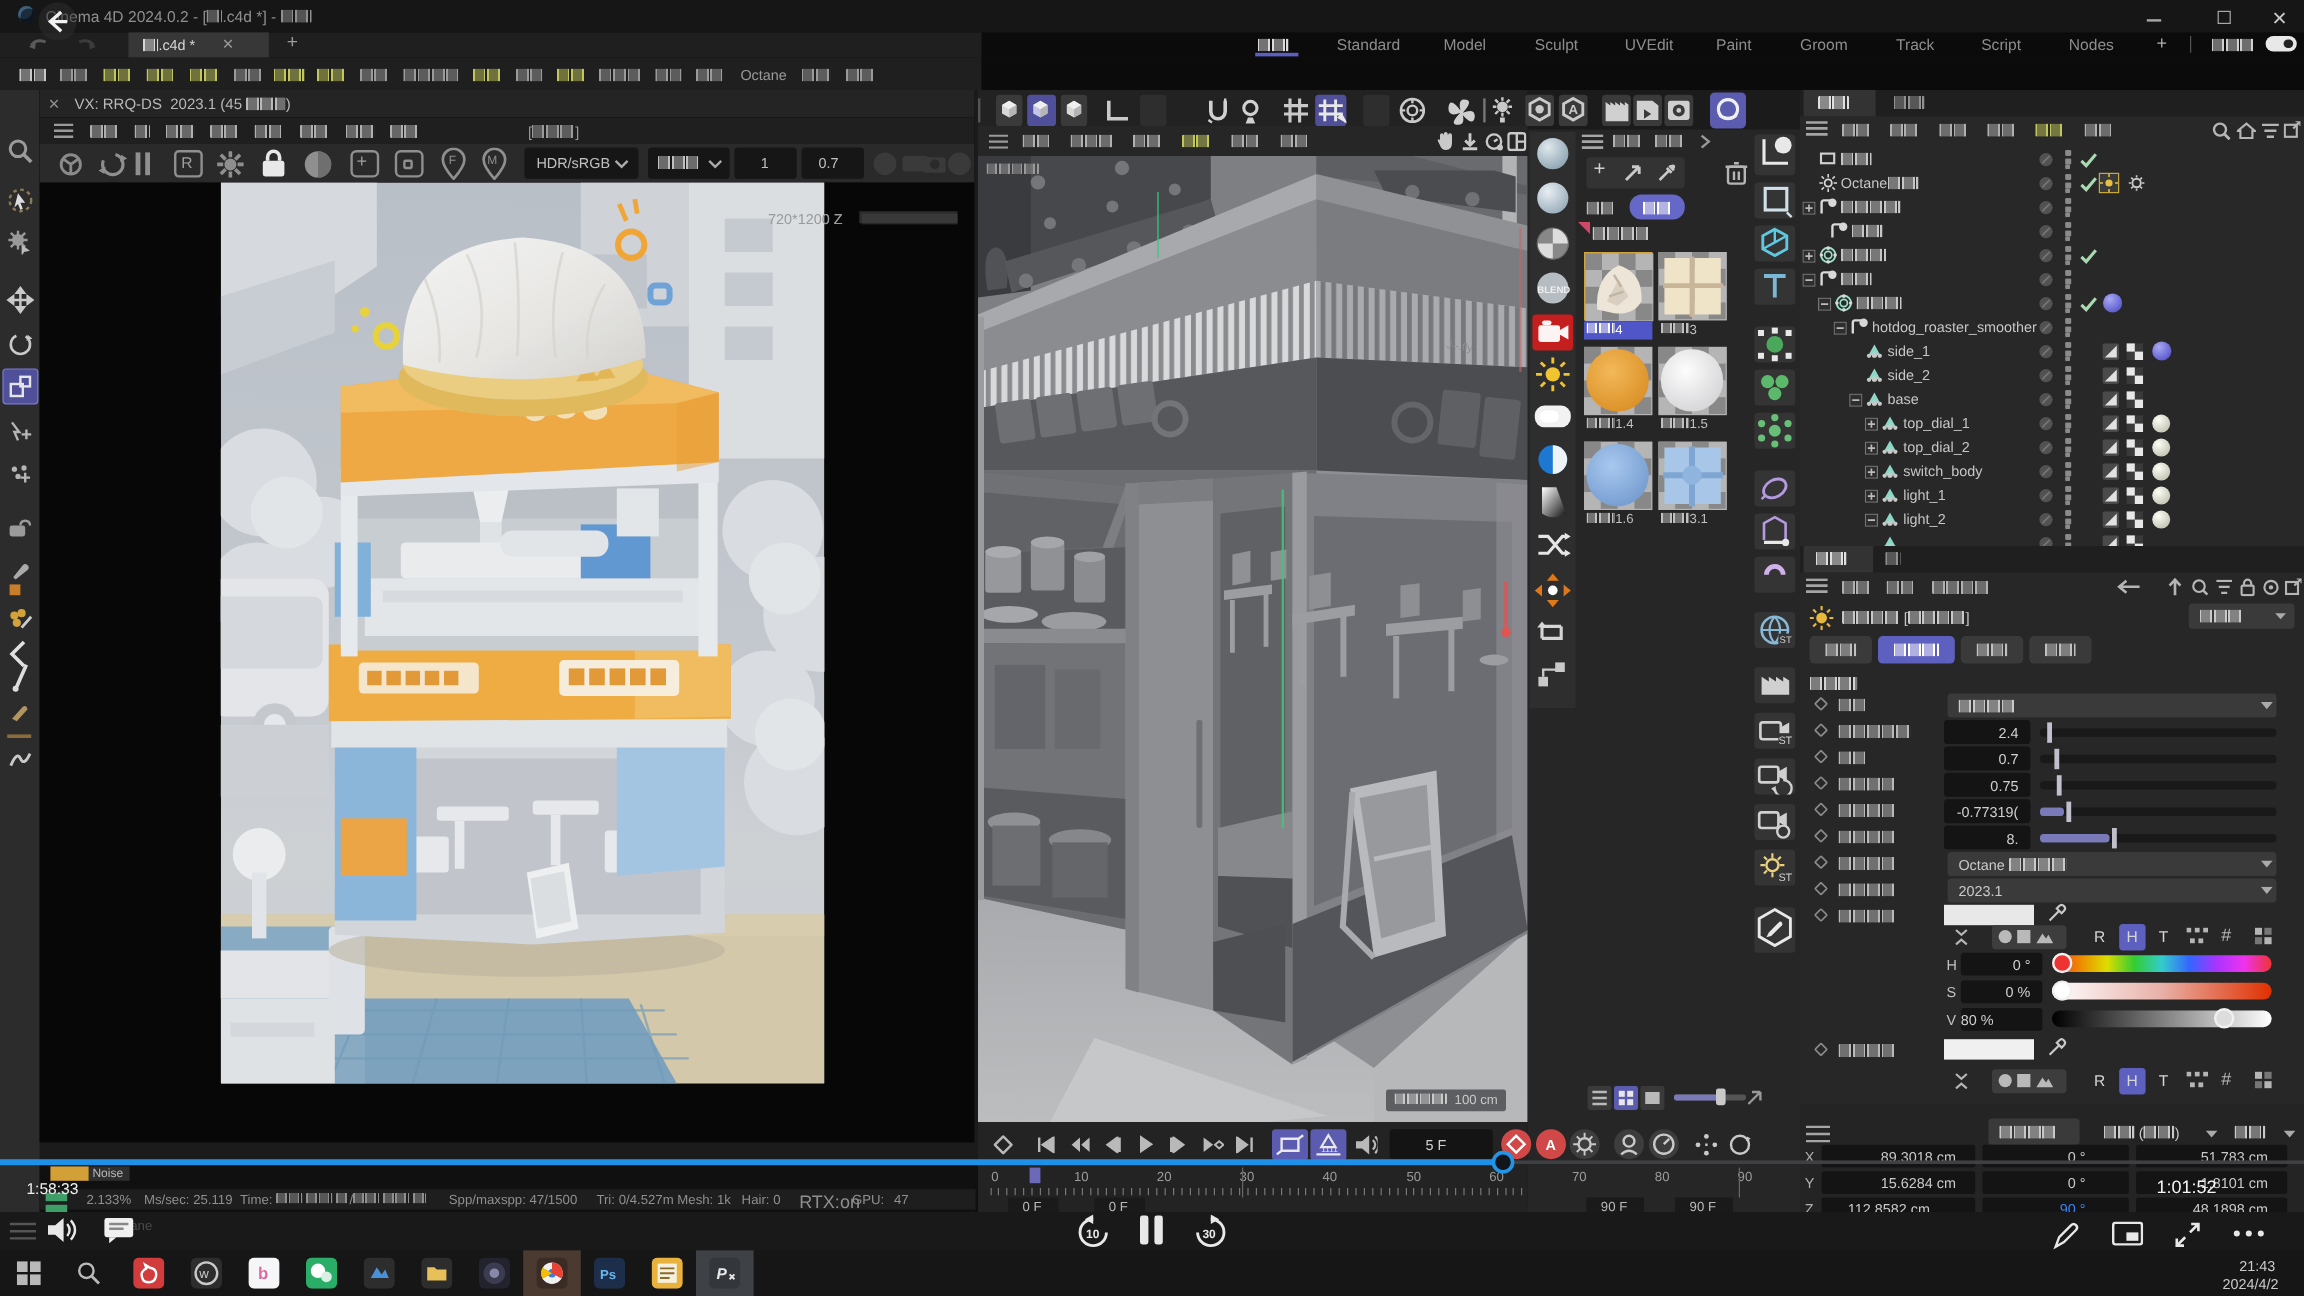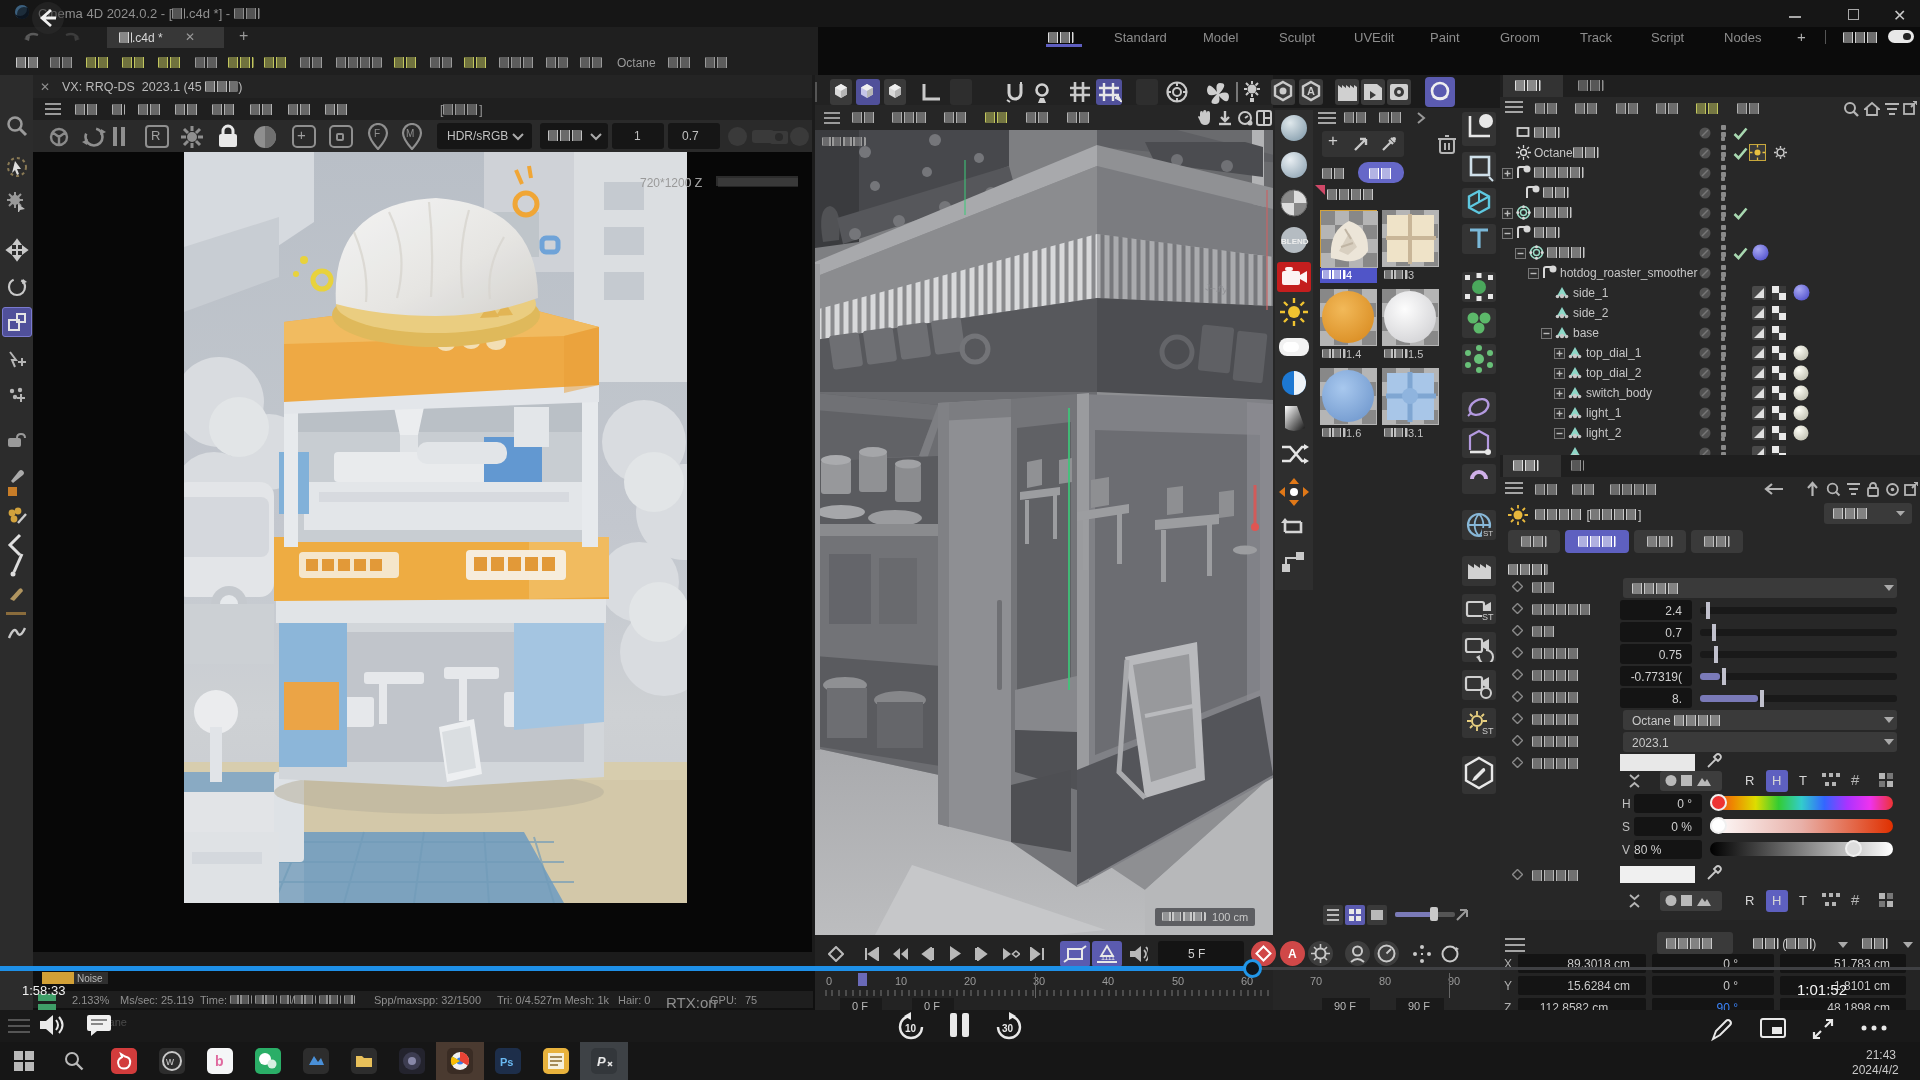--- a/index.html
+++ b/index.html
@@ -1940,26 +1940,26 @@
 <div class="ab" style="left:33px;top:970px;width:782px;height:40px;background:#101010"></div>
 <div class="ab" style="left:42px;top:972px;width:32px;height:12px;background:#d2a037"></div>
 <div class="ab" style="left:74px;top:972px;width:34px;height:12px;background:#2f2f2f"></div>
 <div class="txt" style="left:77px;top:973px;color:#b9b9b9;font-size:10px">Noise</div>
 <div class="ab" style="left:33px;top:991px;width:780px;height:17px;background:#1e1e1e"></div>
 <div class="ab" style="left:38px;top:994px;width:18px;height:7px;background:#3f9e68"></div>
 <div class="ab" style="left:38px;top:1004px;width:18px;height:6px;background:#3f9e68"></div>
 <div class="txt" style="left:72px;top:994px;color:#8f8f8f;font-size:11px;">2.133%</div>
 <div class="txt" style="left:120px;top:994px;color:#8f8f8f;font-size:11px;">Ms/sec: 25.119</div>
 <div class="txt" style="left:200px;top:994px;color:#8f8f8f;font-size:11px;">Time: <span class="zs" style="width:22px"></span> <span class="zs" style="width:22px"></span> <span class="zs" style="width:11px"></span>/<span class="zs" style="width:22px"></span> <span class="zs" style="width:22px"></span> <span class="zs" style="width:11px"></span></div>
-<div class="txt" style="left:374px;top:994px;color:#8f8f8f;font-size:11px;">Spp/maxspp: 32/1500</div>
+<div class="txt" style="left:374px;top:994px;color:#8f8f8f;font-size:11px;">Spp/maxspp: 47/1500</div>
 <div class="txt" style="left:497px;top:994px;color:#8f8f8f;font-size:11px;">Tri: 0/4.527m Mesh: 1k</div>
 <div class="txt" style="left:618px;top:994px;color:#8f8f8f;font-size:11px;">Hair: 0</div>
 <div class="txt" style="left:666px;top:994px;color:#8f8f8f;font-size:15px;">RTX:on</div>
 <div class="txt" style="left:710px;top:994px;color:#8f8f8f;font-size:11px;">GPU:</div>
-<div class="txt" style="left:745px;top:994px;color:#8f8f8f;font-size:11px;">75</div>
+<div class="txt" style="left:745px;top:994px;color:#8f8f8f;font-size:11px;">47</div>
 <div class="ab" style="left:0;top:1010px;width:1920px;height:32px;background:#191919"></div>
 <div class="txt" style="left:100px;top:1016px;color:#4a4a4a;font-size:11px;">ctane</div>
 <svg class="ab" style="left:8px;top:1018px" width="24" height="16" viewBox="0 0 24 16">
     <path d="M0 2 h22 M0 8 h22 M0 14 h22" stroke="#555" stroke-width="2"></path>
   </svg>
 <svg class="ab" style="left:38px;top:1012px" width="26" height="26" viewBox="0 0 26 26">
     <path d="M2 9 h6 l7 -6 v20 l-7 -6 h-6 z" fill="#e8e8e8"></path>
     <path d="M18 8 q4 5 0 10 M21 5 q7 8 0 16" stroke="#e8e8e8" stroke-width="2" fill="none"></path>
   </svg>
 <svg class="ab" style="left:86px;top:1014px" width="26" height="22" viewBox="0 0 26 22">

